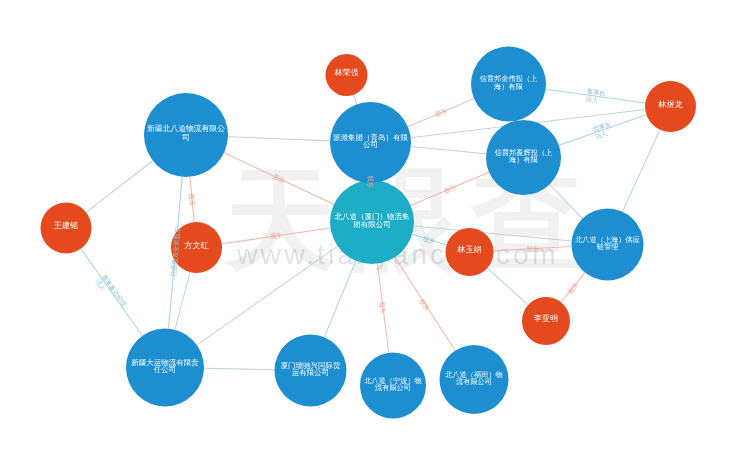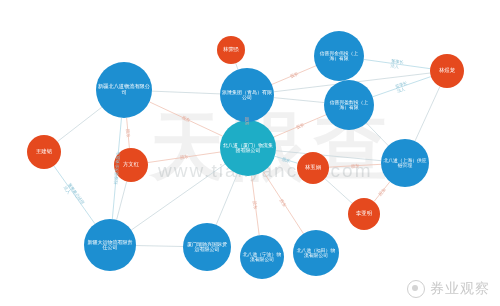--- a/index.html
+++ b/index.html
@@ -214,17 +214,13 @@
       <div class="edge-label warm" style="font-size: 4.3px; left: 299.88px; top: 125.912px; transform: translate(-50%, -50%) rotate(-23.1deg);">股东</div>
       <div class="edge-label warm" style="font-size: 4.3px; left: 293.921px; top: 75.1097px; transform: translate(-50%, -50%) rotate(-23deg);">股东</div>
       <div class="edge-label cool" style="font-size: 4.3px; left: 396.962px; top: 64.0503px; transform: translate(-50%, -50%) rotate(7.9deg);">董事长
 法人</div>
       <div class="edge-label cool" style="font-size: 4.3px; left: 401.779px; top: 86.6889px; transform: translate(-50%, -50%) rotate(-19.1deg);">监事长
 法人</div>
       <div class="edge-label warm" style="font-size: 4.3px; left: 355.006px; top: 165.717px; transform: translate(-50%, -50%) rotate(-3.1deg);">股东</div>
       <div class="edge-label warm" style="font-size: 4.3px; left: 381.994px; top: 191.618px; transform: translate(-50%, -50%) rotate(-51.2deg);">股东</div>
     </div>
 
-  <div id="brand">
-    <span class="brand-mark"></span>
-    <span>券业观察</span>
-  </div>
 </div>
 
 </body></html>

